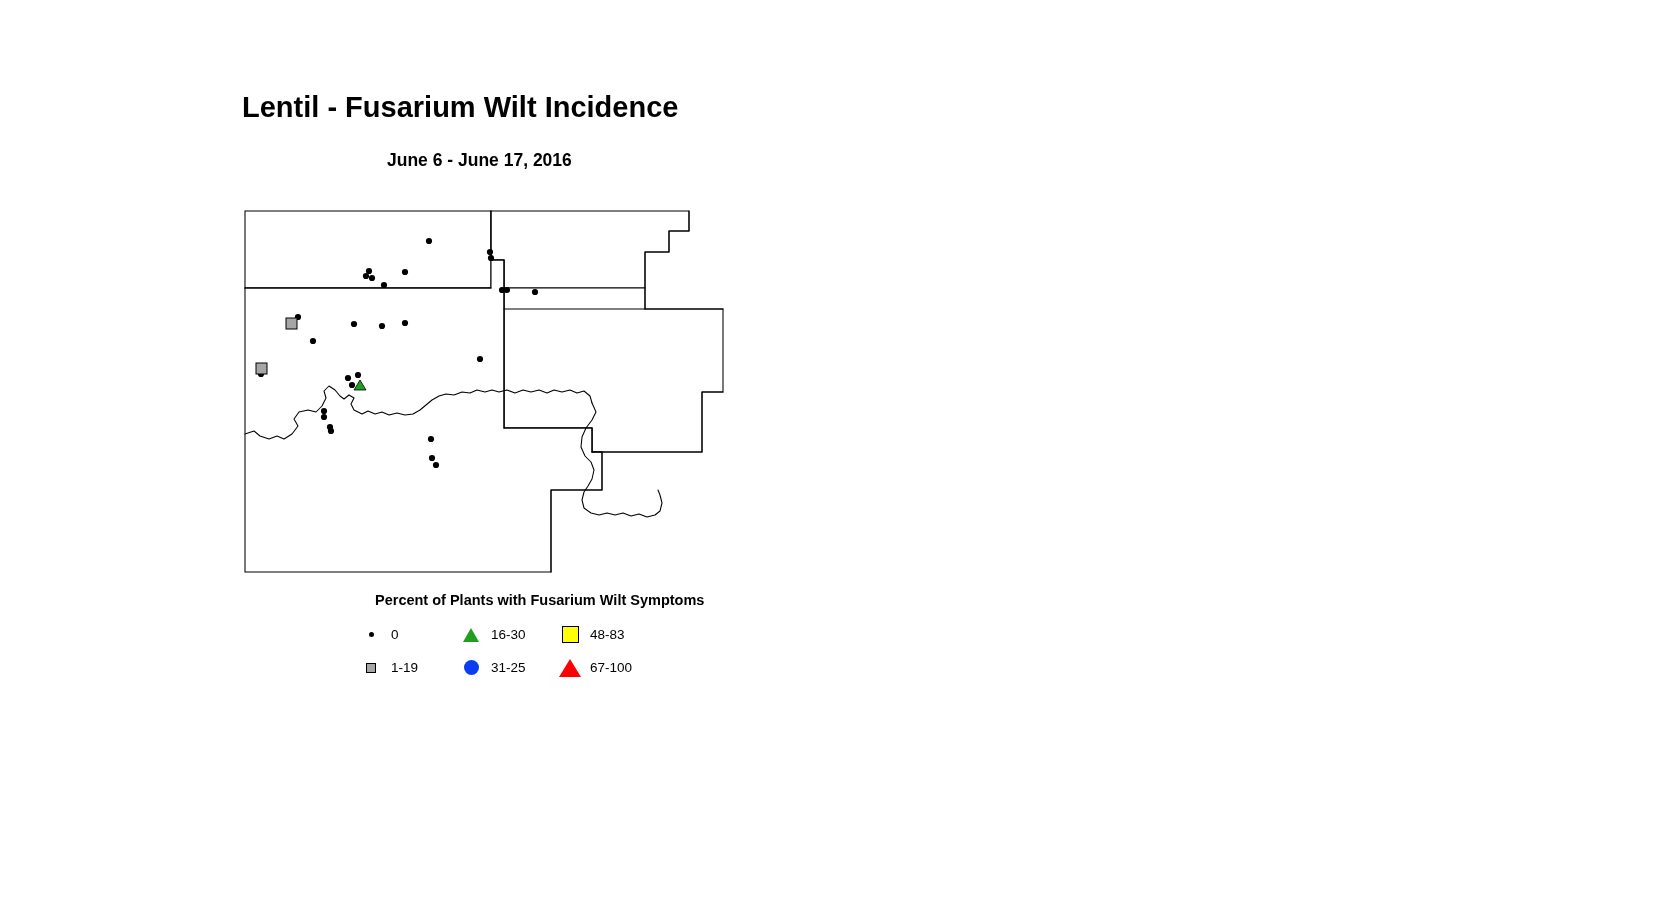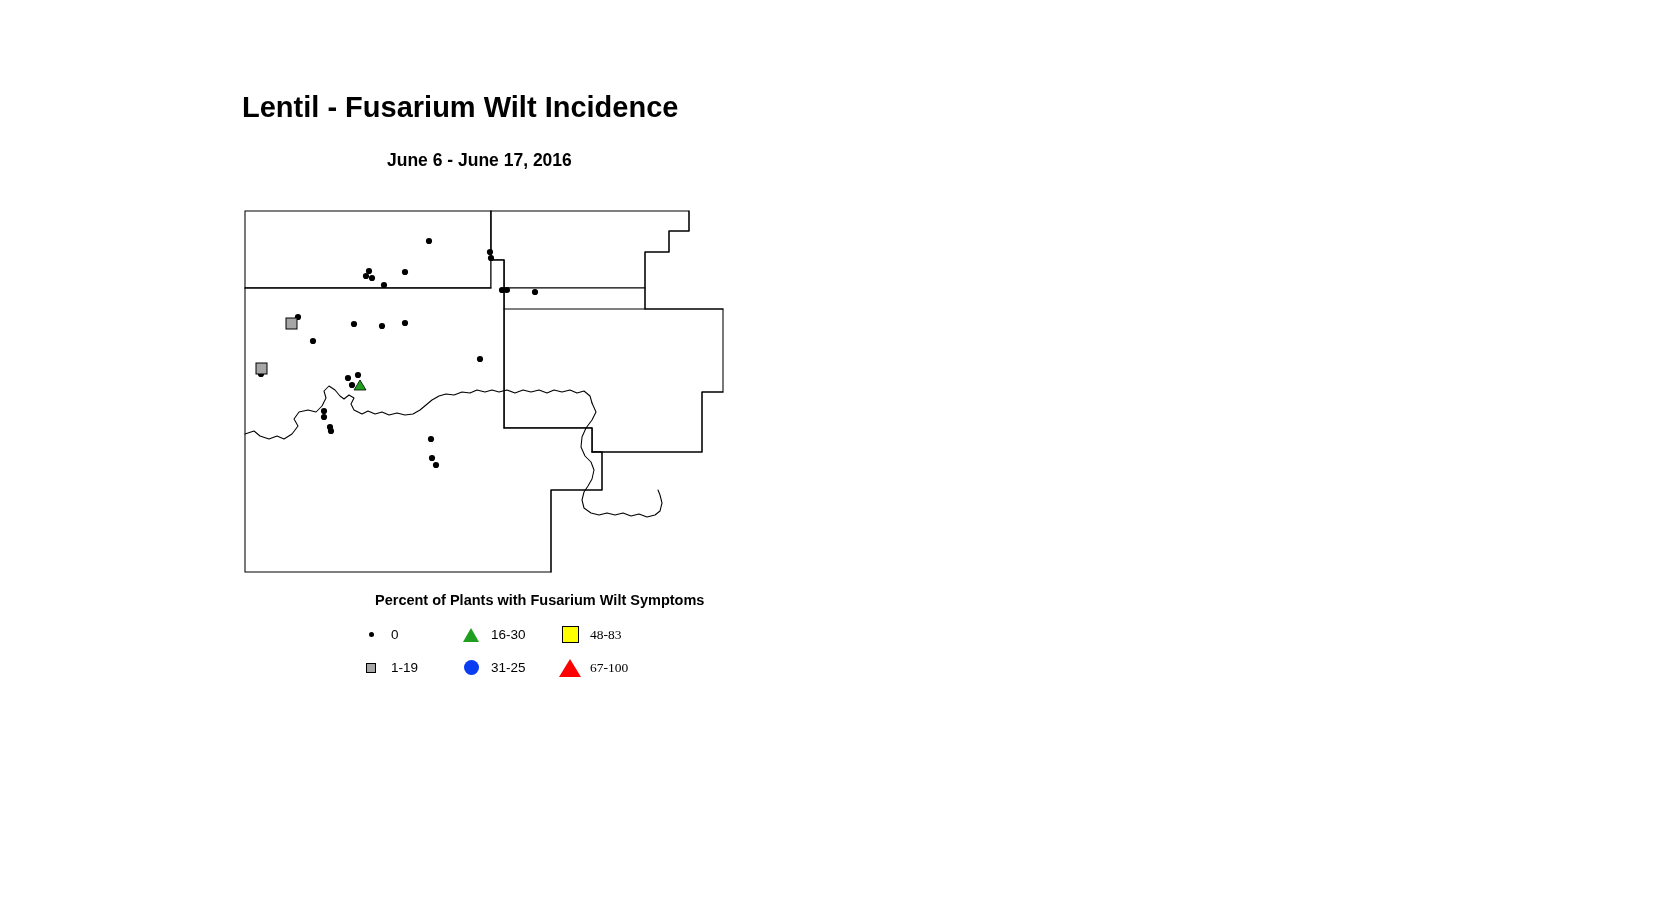--- a/index.html
+++ b/index.html
@@ -181,21 +181,21 @@
   .sw-circle-blue {
     width: 15px;
     height: 15px;
     border-radius: 50%;
     background: #0a3df0;
   }
 
   
   .col-0 { left: 124px; }
   .col-1 { left: 224px; align-items: center; }
-  .col-2 { left: 323px; font-family: Liberation Serif, serif; }
+  .col-2 { left: 323px; }
 </style>
 </head>
 <body>
 
 <div id="figure">
 
   <div id="title-block">
     <div id="main-title">Lentil - Fusarium Wilt Incidence</div>
     <div id="sub-title">June 6 - June 17, 2016</div>
   </div>

